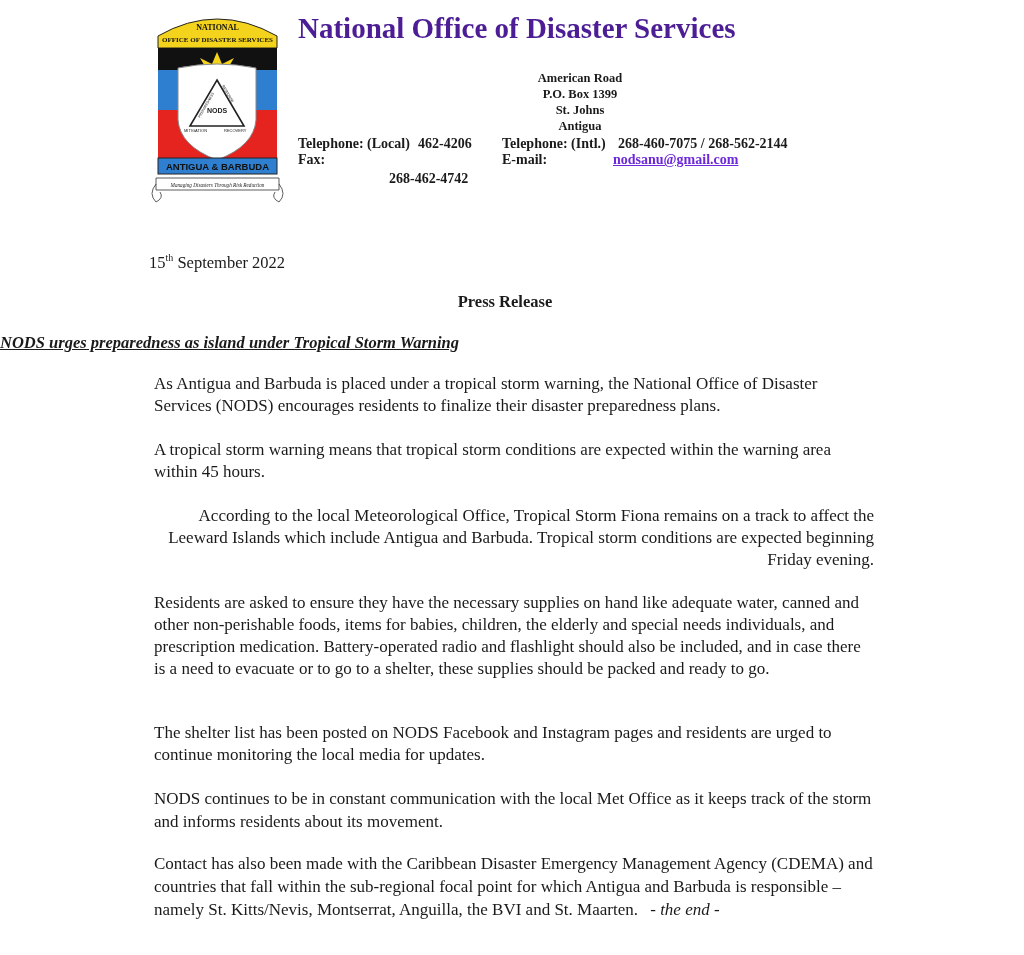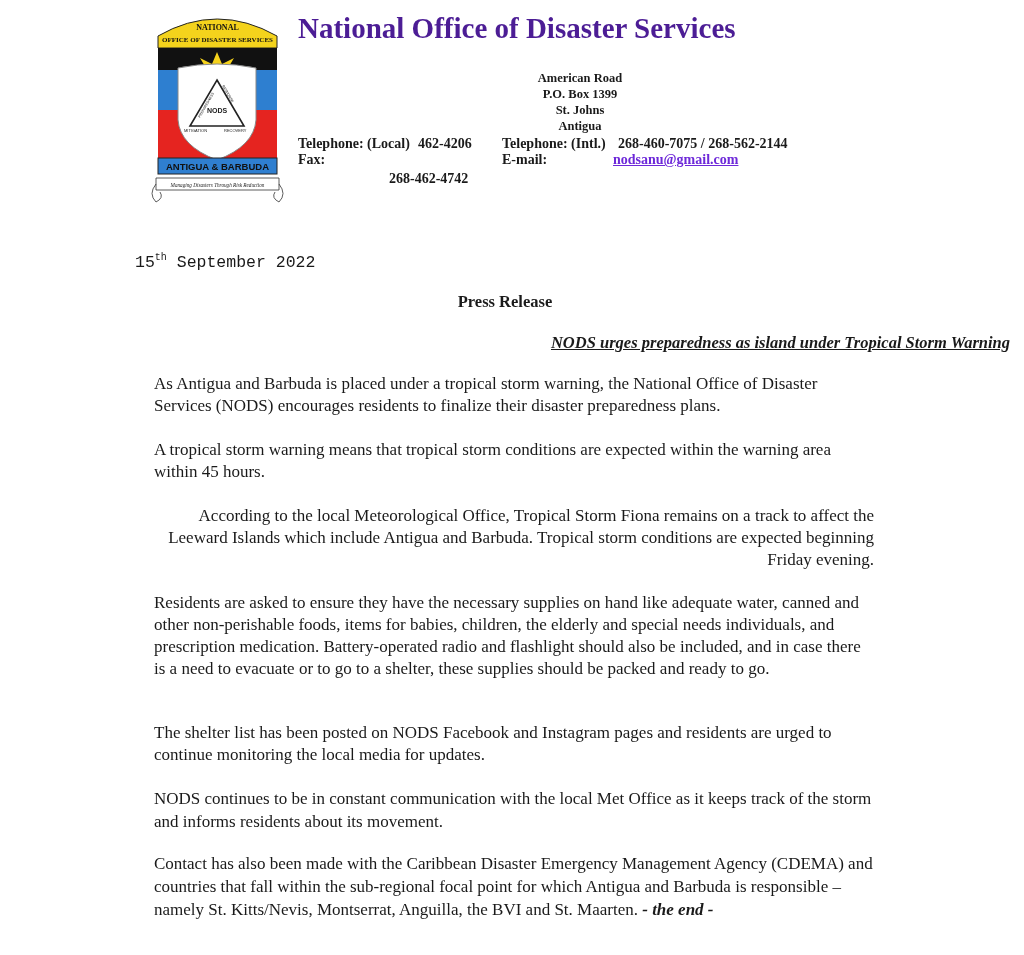--- a/index.html
+++ b/index.html
@@ -18,38 +18,38 @@
     .contact { position: absolute; font-size: 14px; font-weight: bold; white-space: nowrap; }
     .c-tel-local-label { left: 298px; top: 136px; }
     .c-tel-local-val { left: 418px; top: 136px; }
     .c-fax-label { left: 298px; top: 152px; }
     .c-fax-val { left: 389px; top: 152px; margin-top: 19px; }
     .c-tel-intl-label { left: 502px; top: 136px; }
     .c-tel-intl-val { left: 618px; top: 136px; }
     .c-email-label { left: 502px; top: 152px; }
     .c-email-val { left: 613px; top: 152px; color: #6d28d9; text-decoration: underline; font-weight: bold; }
 
-    .date { position: absolute; left: 135px; top: 253px; font-size: 16.5px; white-space: nowrap; font-family: Liberation Mono, monospace; }
+    .date { position: absolute; left: 149px; top: 253px; font-size: 16.5px; white-space: nowrap; }
     .date sup { font-size: 10px; vertical-align: 7px; line-height: 0; }
 
     .press-release { position: absolute; left: 0; width: 1010px; top: 292px; text-align: center;
                      font-size: 16.5px; font-weight: bold; }
 
-    .headline { position: absolute; left: 0; width: 1010px; top: 333px; text-align: right;
+    .headline { position: absolute; left: 0; width: 1010px; top: 333px; text-align: left;
                 font-size: 16.5px; font-weight: bold; font-style: italic; text-decoration: underline; }
 
     .para { position: absolute; left: 154px; width: 720px; font-size: 17px; line-height: 22px; margin: 0; }
     .p1 { top: 373px; }
     .p2 { top: 439px; }
     .p3 { top: 505px; text-align: right; }
     .p4 { top: 592px; }
     .p5 { top: 722px; }
     .p6 { top: 787px; line-height: 23px; }
     .p7 { top: 852px; line-height: 23px; }
-    .the-end { font-weight: bold; font-style: italic; }
+    .the-end { font-weight: normal; font-style: italic; margin-left: 8px; }
   </style>
 </head>
 <body>
 
 <svg class="logo" viewBox="0 0 135 200" xmlns="http://www.w3.org/2000/svg">
 
   <path d="M8,40 L8,28 Q67,-6 127,28 L127,40 Z" fill="#f4d31c" stroke="#222" stroke-width="1"></path>
   <text x="67.5" y="22" text-anchor="middle" font-size="8" font-weight="bold" fill="#111" font-family="Liberation Serif, serif">NATIONAL</text>
   <text x="67.5" y="34" text-anchor="middle" font-size="7" font-weight="bold" fill="#111" font-family="Liberation Serif, serif">OFFICE OF DISASTER SERVICES</text>
 

